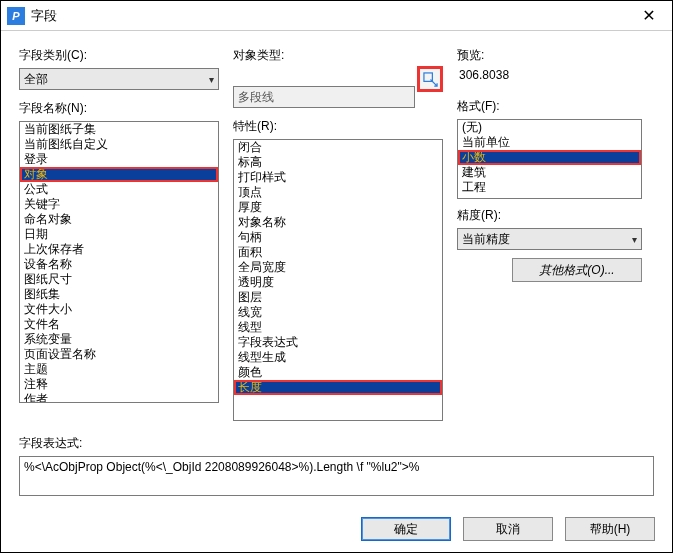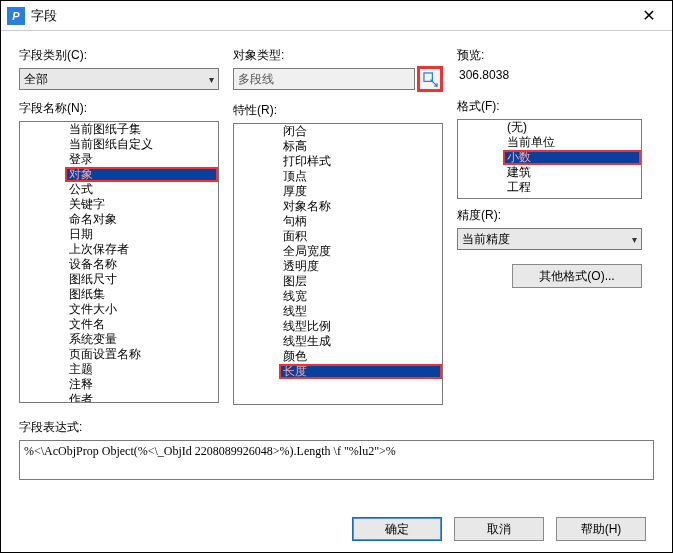--- a/index.html
+++ b/index.html
@@ -59,93 +59,93 @@
   }
   .objtype-row { display: flex; align-items: stretch; }
   .objtype-input {
     flex: 1;
     height: 22px;
     border: 1px solid #7a7a7a;
     background: #f0f0f0;
     padding: 0 4px;
     display: flex; align-items: center;
     color: #555;
+    margin-top: 18px;
   }
   .objtype-btn {
     width: 26px; height: 26px;
     border: 3px solid #e33;
     margin-left: 2px; margin-top:-2px;
     display: flex; align-items: center; justify-content: center;
     background: #f4f4f4;
     cursor: pointer;
   }
   .objtype-btn svg { width: 15px; height: 15px; }
   .preview-box {
     height: 22px;
     background: #fff;
     display: flex; align-items: flex-start; padding: 0 2px;
   }
   .listbox {
     border: 1px solid #7a7a7a;
     overflow-y: scroll;
     overflow-x: hidden;
     background: #fff;
-    padding-left: 45px;
   }
   .list1 { height: 282px; margin-top: 4px; }
   .list2 { height: 282px; margin-top: 4px; }
   .list3 { height: 80px; margin-top: 2px; overflow-y: scroll;}
   .listbox .item {
     padding: 0 4px;
     height: 15px; line-height: 15px;
     white-space: nowrap;
     cursor: default;
   }
   .listbox .item.hl {
     outline: 2px solid #e33;
     outline-offset: -2px;
     background: #0a3f9b;
-    color: #fca5a5;
+    color: #eab308;
   }
   .list3wrap { position:relative; }
   ::-webkit-scrollbar { width: 16px; background:#f0f0f0;}
   ::-webkit-scrollbar-thumb { background:#c8c8c8; border:1px solid #aaa;}
   ::-webkit-scrollbar-button { display:block; height:16px; background:#e8e8e8; border:1px solid #aaa;}
   .btn {
     height: 24px;
     border: 1px solid #888;
     background: #e8e8e8;
     padding: 0 10px;
     display: inline-flex; align-items: center; justify-content: center;
     cursor: pointer;
     min-width: 80px;
     font-family: inherit;
     font-size: 12px;
   }
-  .otherfmt { width: 130px; margin-top: 14px; float: right; }
+  .otherfmt { width: 130px; margin-top: 8px; float: right; font-style: italic; }
   .sp { height: 10px; }
   .expr-label { margin-top: 14px; }
   .expr-box {
     border: 1px solid #7a7a7a;
     height: 40px;
     margin-top: 4px;
     padding: 3px 4px;
     background: #fff;
-    font-family: Liberation Serif, serif;
+    font-family: Liberation Sans, sans-serif;
     font-size: 12px;
     overflow: hidden;
     white-space: pre-wrap;
   }
   .footer {
     display: flex;
     justify-content: flex-end;
     gap: 12px;
     padding: 10px 18px 12px 18px;
     position: absolute;
-    bottom: 0; left:0; right:9px;
+    bottom: 0; left:0; right:0;
   }
   .footer .btn { width: 90px; }
   .footer .btn.primary { border: 1px solid #1768c8; box-shadow: inset 0 0 0 1px #4b94e4;}
 </style>
 </head>
 <body>
 
 <div class="titlebar">
   <div class="icon">P</div>
   <div class="title">字段</div>
@@ -208,21 +208,21 @@
           <div class="item">顶点</div>
           <div class="item">厚度</div>
           <div class="item">对象名称</div>
           <div class="item">句柄</div>
           <div class="item">面积</div>
           <div class="item">全局宽度</div>
           <div class="item">透明度</div>
           <div class="item">图层</div>
           <div class="item">线宽</div>
           <div class="item">线型</div>
-          <div class="item">线型比例</div>
+          <div class="item">字段表达式</div>
           <div class="item">线型生成</div>
           <div class="item">颜色</div>
           <div class="item hl">长度</div>
         </div>
     </div>
 
     <div class="col3">
       <div class="label">预览:</div>
       <div class="preview-box">
         <span>306.8038</span>

